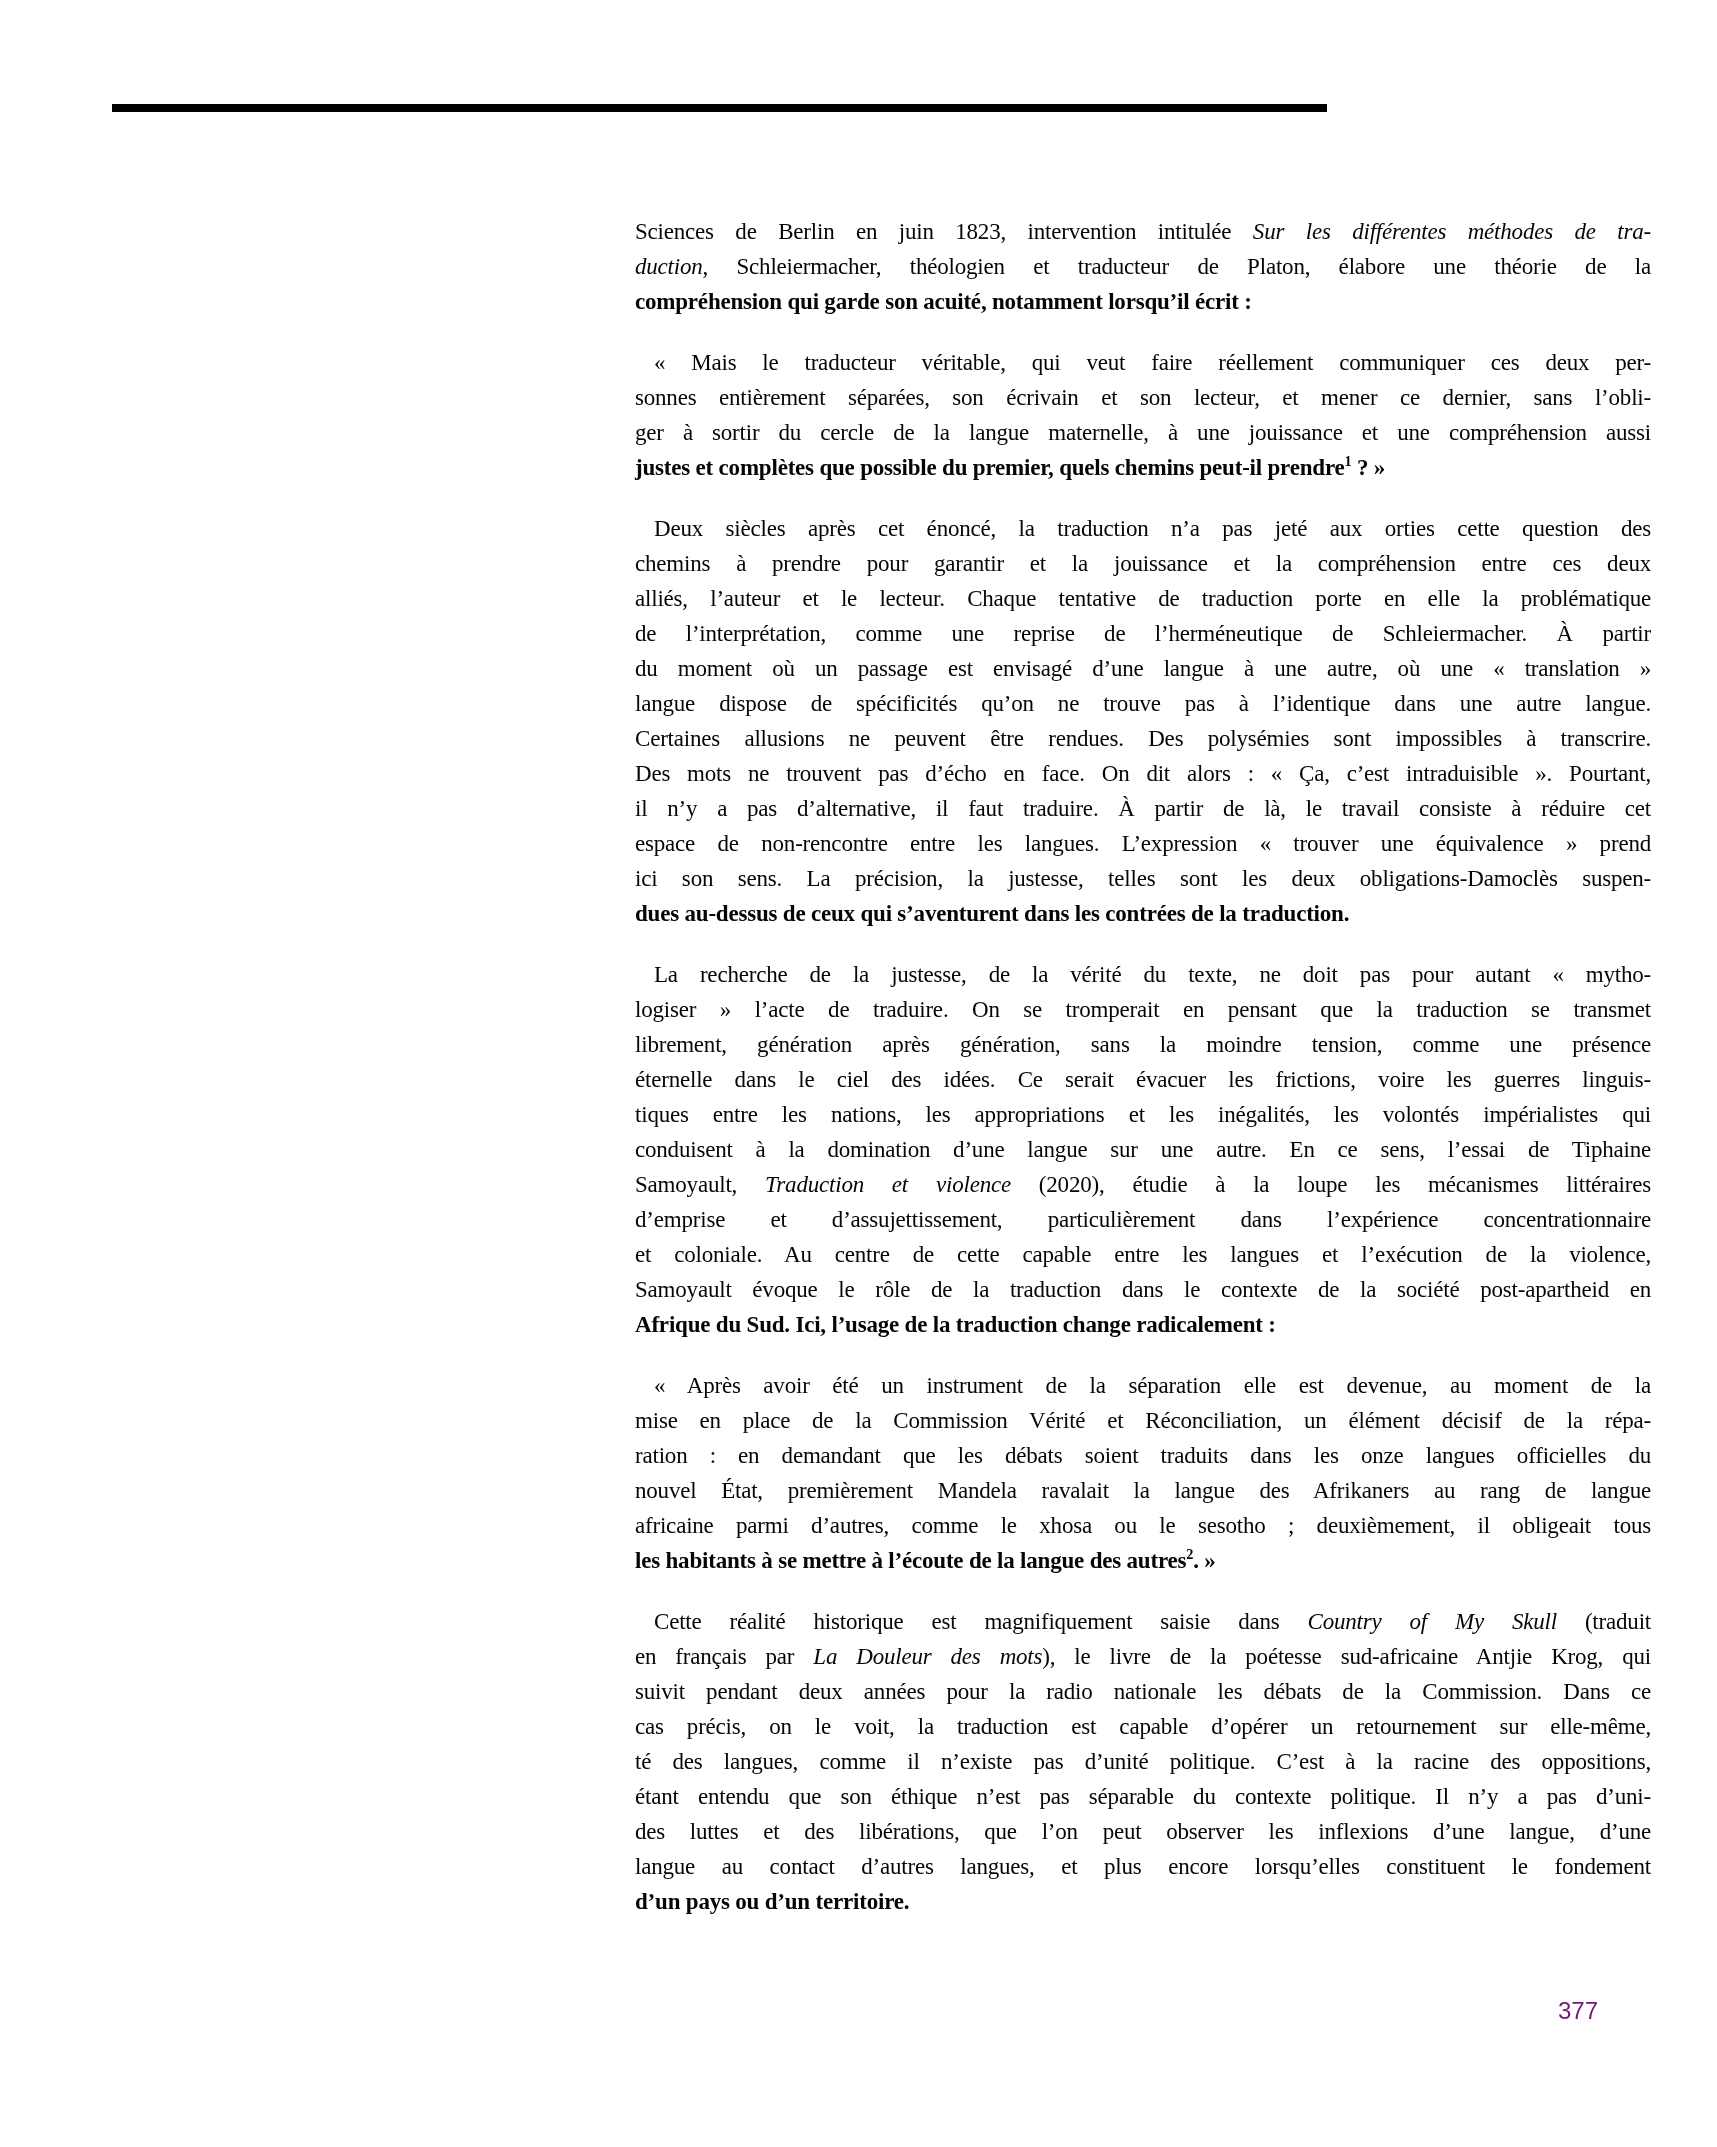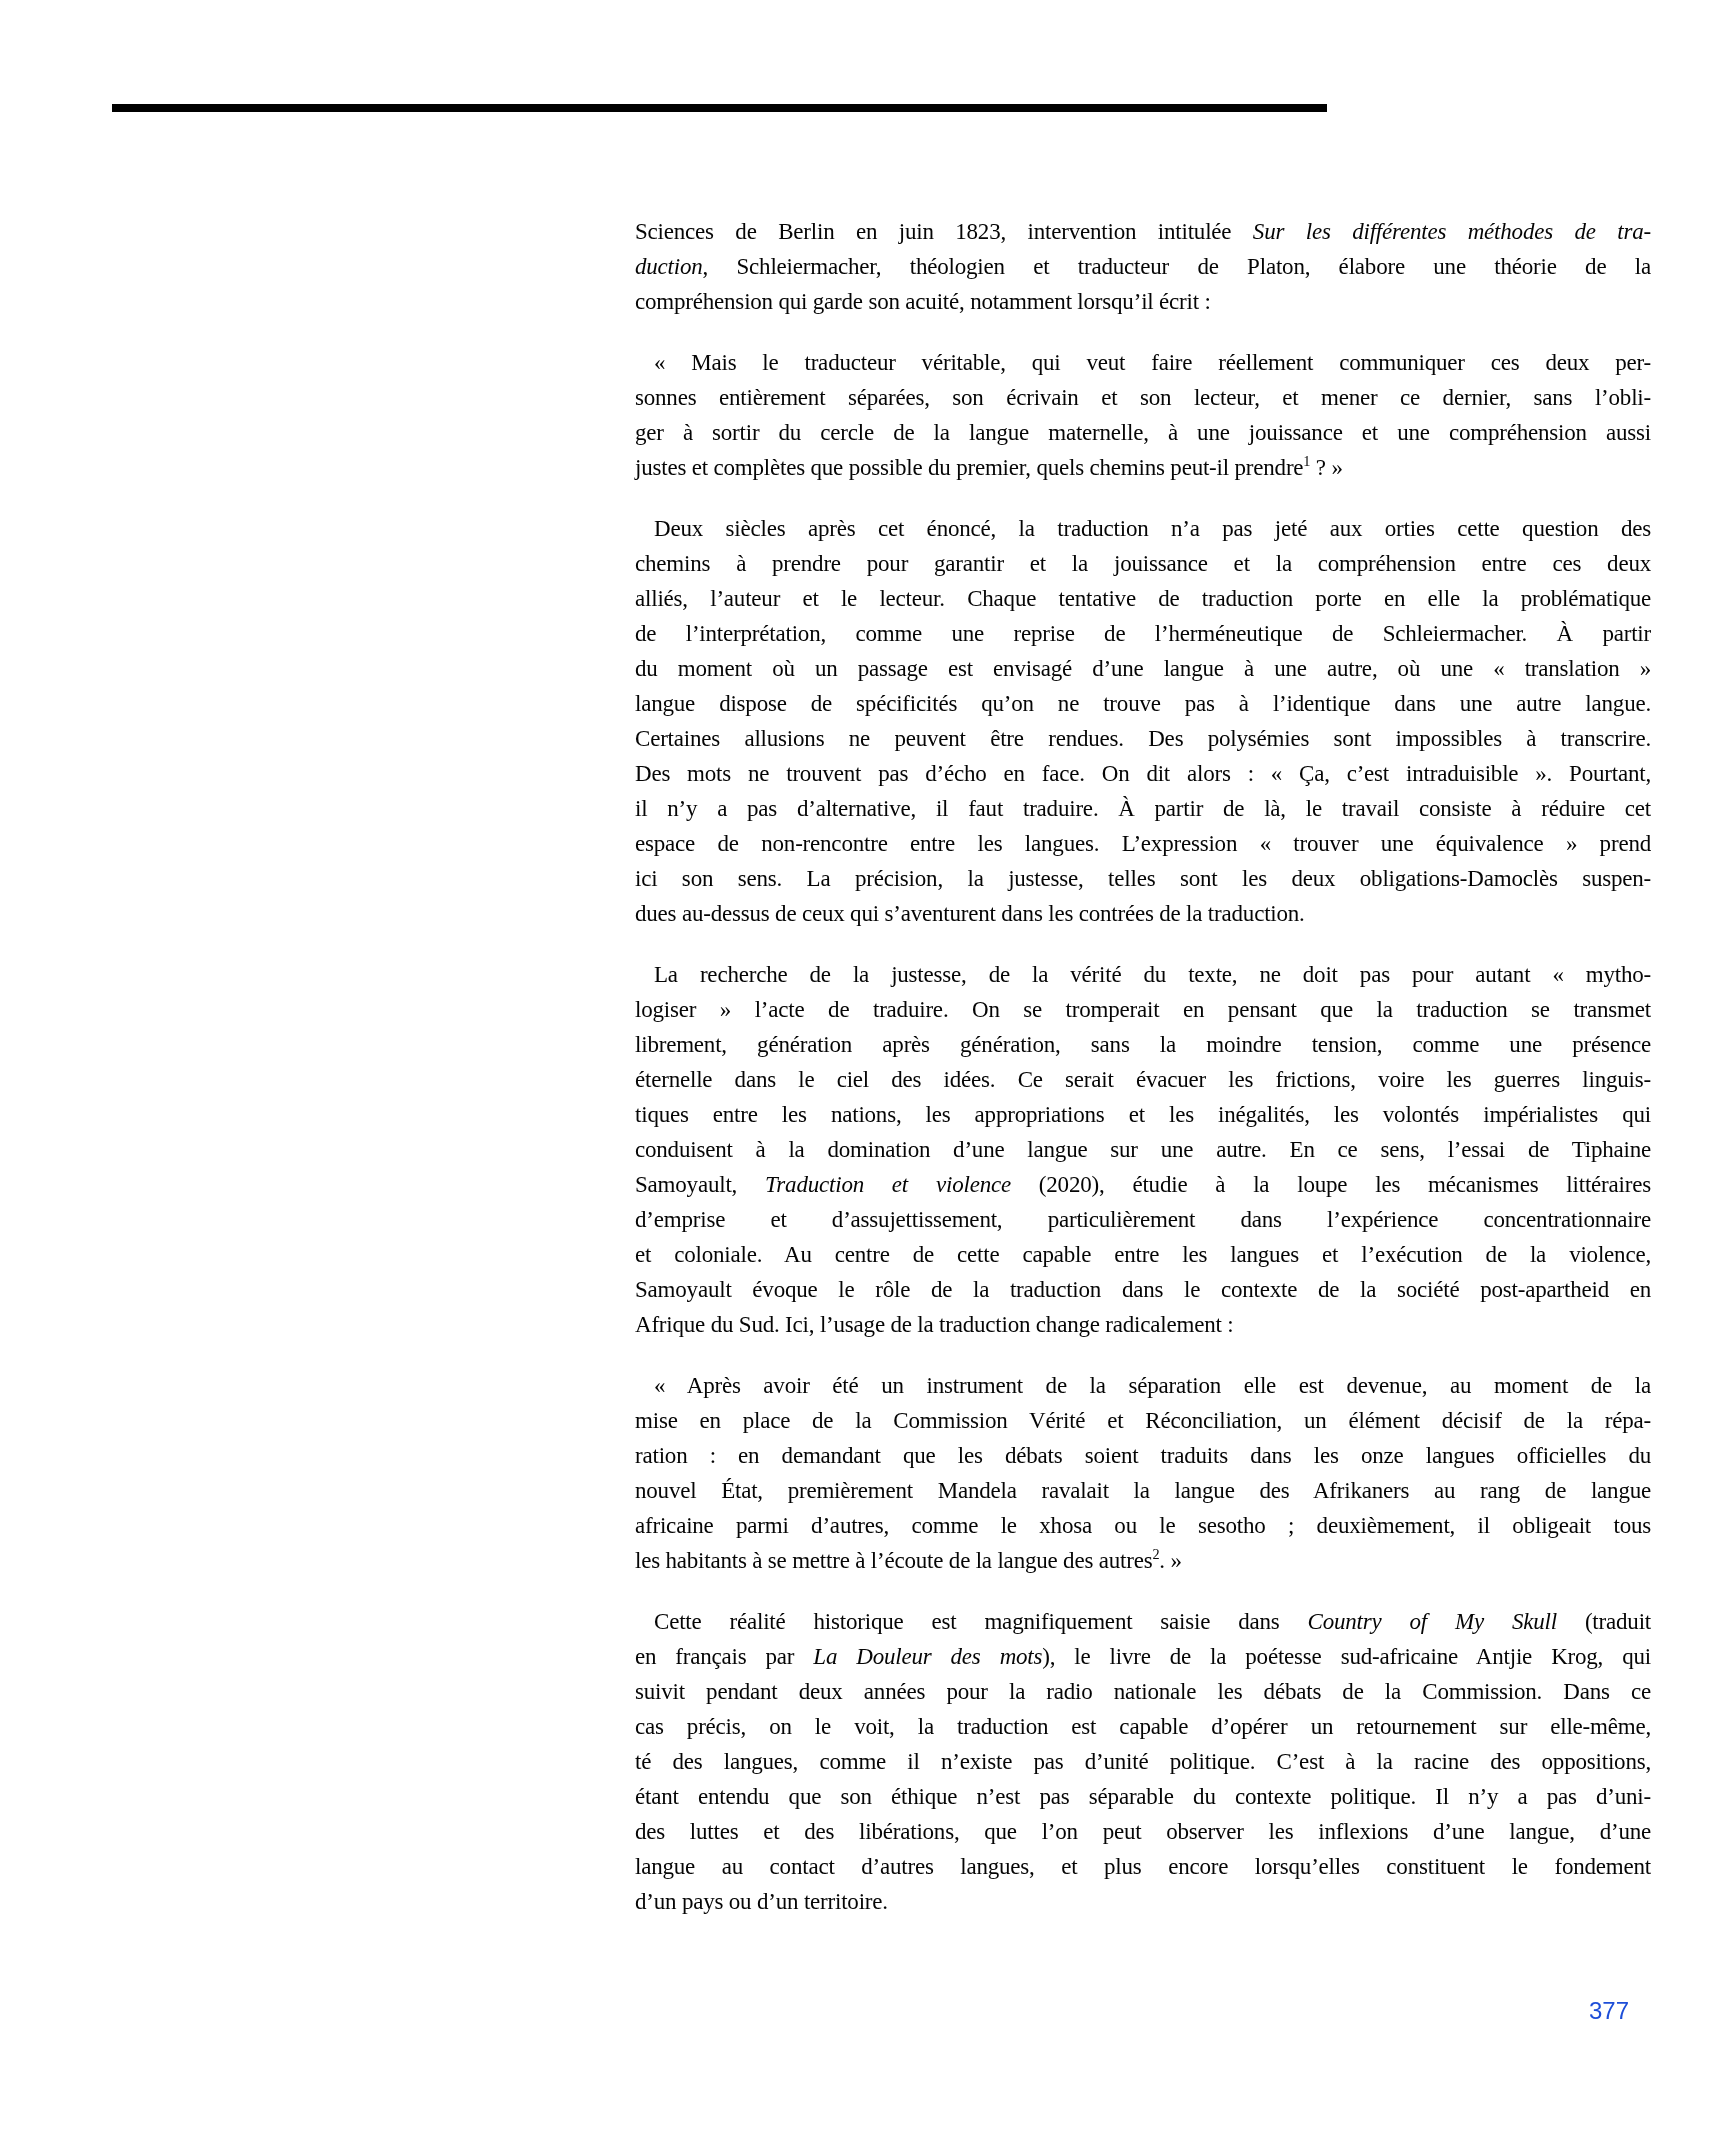--- a/index.html
+++ b/index.html
@@ -37,38 +37,39 @@
   .para { margin: 0; }
   .para + .para { margin-top: 26px; }
   .line {
     height: 35px;
     text-align: justify;
     text-align-last: justify;
     white-space: normal;
   }
   .line.last {
     text-align-last: left;
+    font-weight: bold;
   }
   .para.indent .line:first-child {
     text-indent: 19px;
   }
   .line i { font-style: italic; }
   .line sup {
     font-size: 0.62em;
     line-height: 0;
     vertical-align: super;
   }
   .folio {
     position: absolute;
-    right: 89px;
+    right: 120px;
     top: 1997px;
     font-family: "Liberation Sans", sans-serif;
     font-size: 24px;
     line-height: 27.4px;
-    color: #1d4ed8;
+    color: #701a75;
   }
 </style>
 </head>
 <body>
 
 <div class="page">
   <div class="header-rule"></div>
   <main class="text-block">
       <div class="para body">
         <div class="line">Sciences de Berlin en juin 1823, intervention intitulée <i>Sur les différentes méthodes de tra-</i></div>

